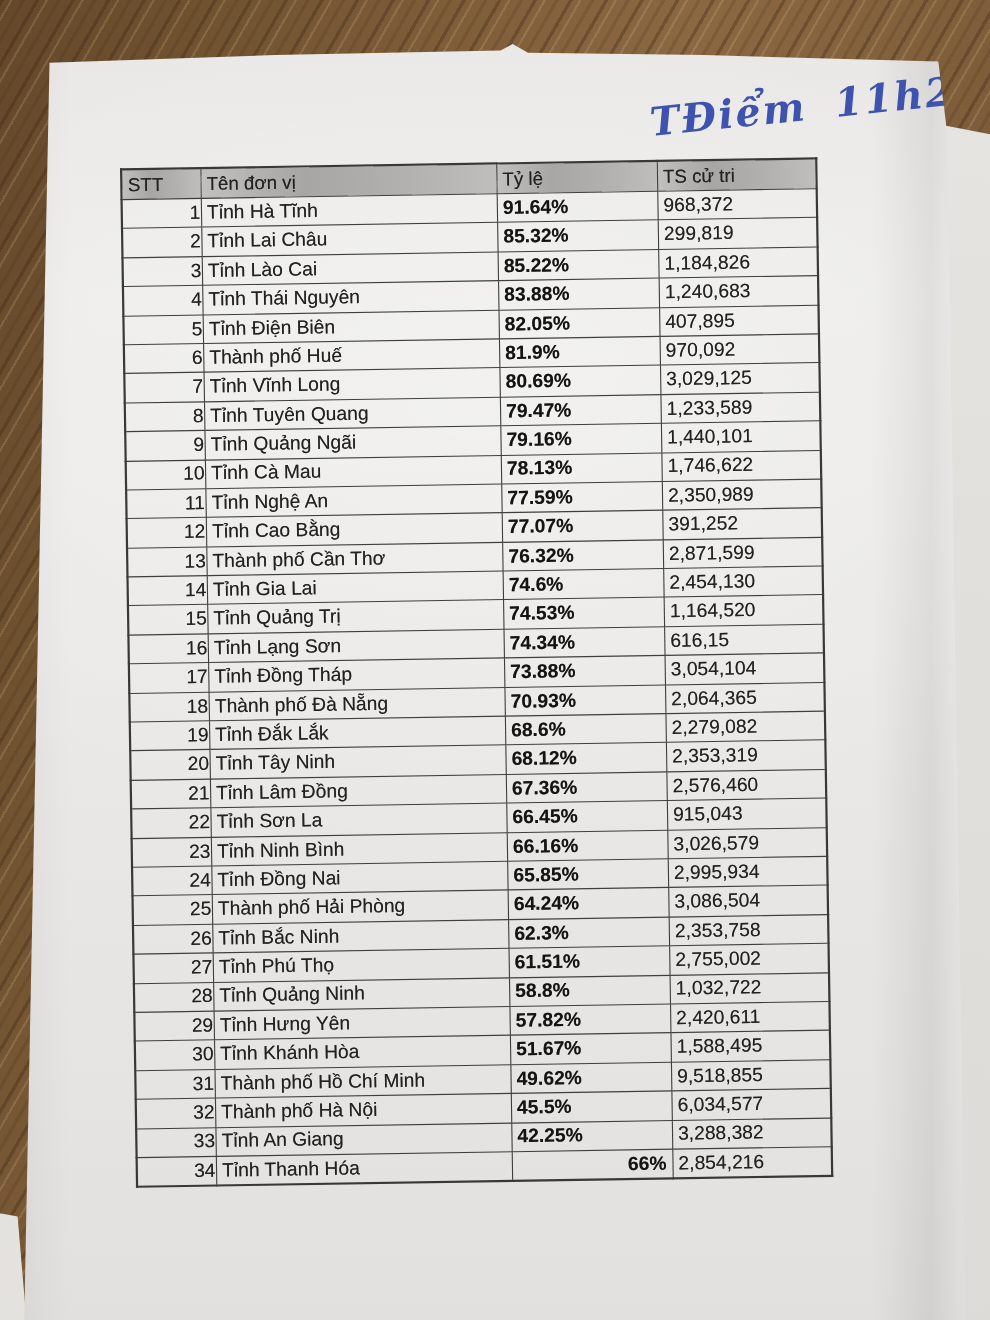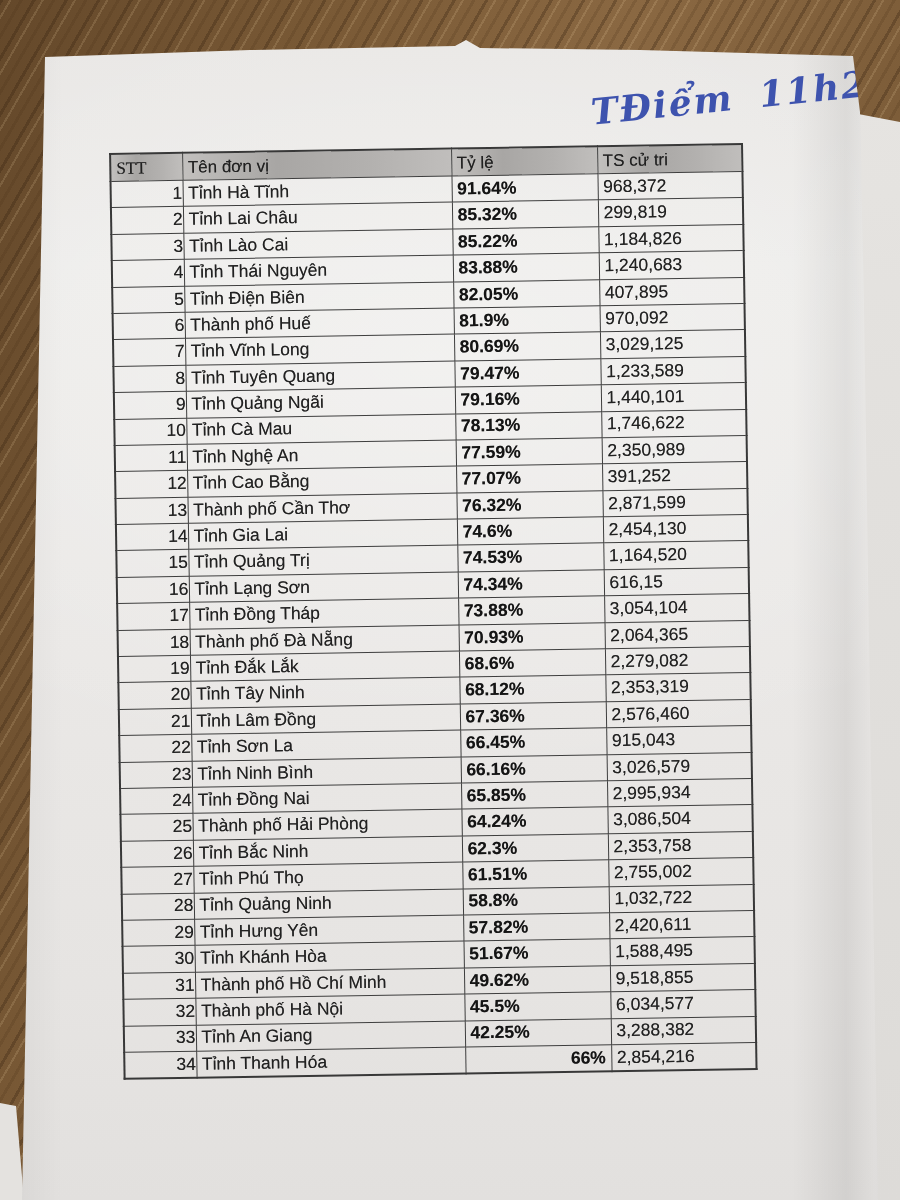--- a/index.html
+++ b/index.html
@@ -70,21 +70,21 @@
     overflow:hidden;white-space:nowrap;
     line-height:1;vertical-align:middle;
     padding:0 0 0 5px;
   }
   table.results th{
     height:26px;font-weight:400;font-size:17px;text-align:left;
     background:linear-gradient(90deg,#c2c0be 0%,#a8a6a4 35%,#b3b1af 70%,#c0bebc 100%);
   }
   table.results td{height:25.4px;font-size:17.5px;}
   td.c-stt{text-align:right;padding:0 4px 0 0;}
-  th.c-stt{padding-left:7px;font-family:Liberation Serif, serif;}
+  th.c-stt{padding-left:7px;}
   td.c-rate{font-weight:700;color:#141414;}
   td.c-rate.rate-right{text-align:right;padding-right:5px;}
 </style>
 </head>
 <body>
 
 <div class="wood"></div>
 <div class="sheet-back"></div>
 <div class="sheet-back-left"></div>
 

